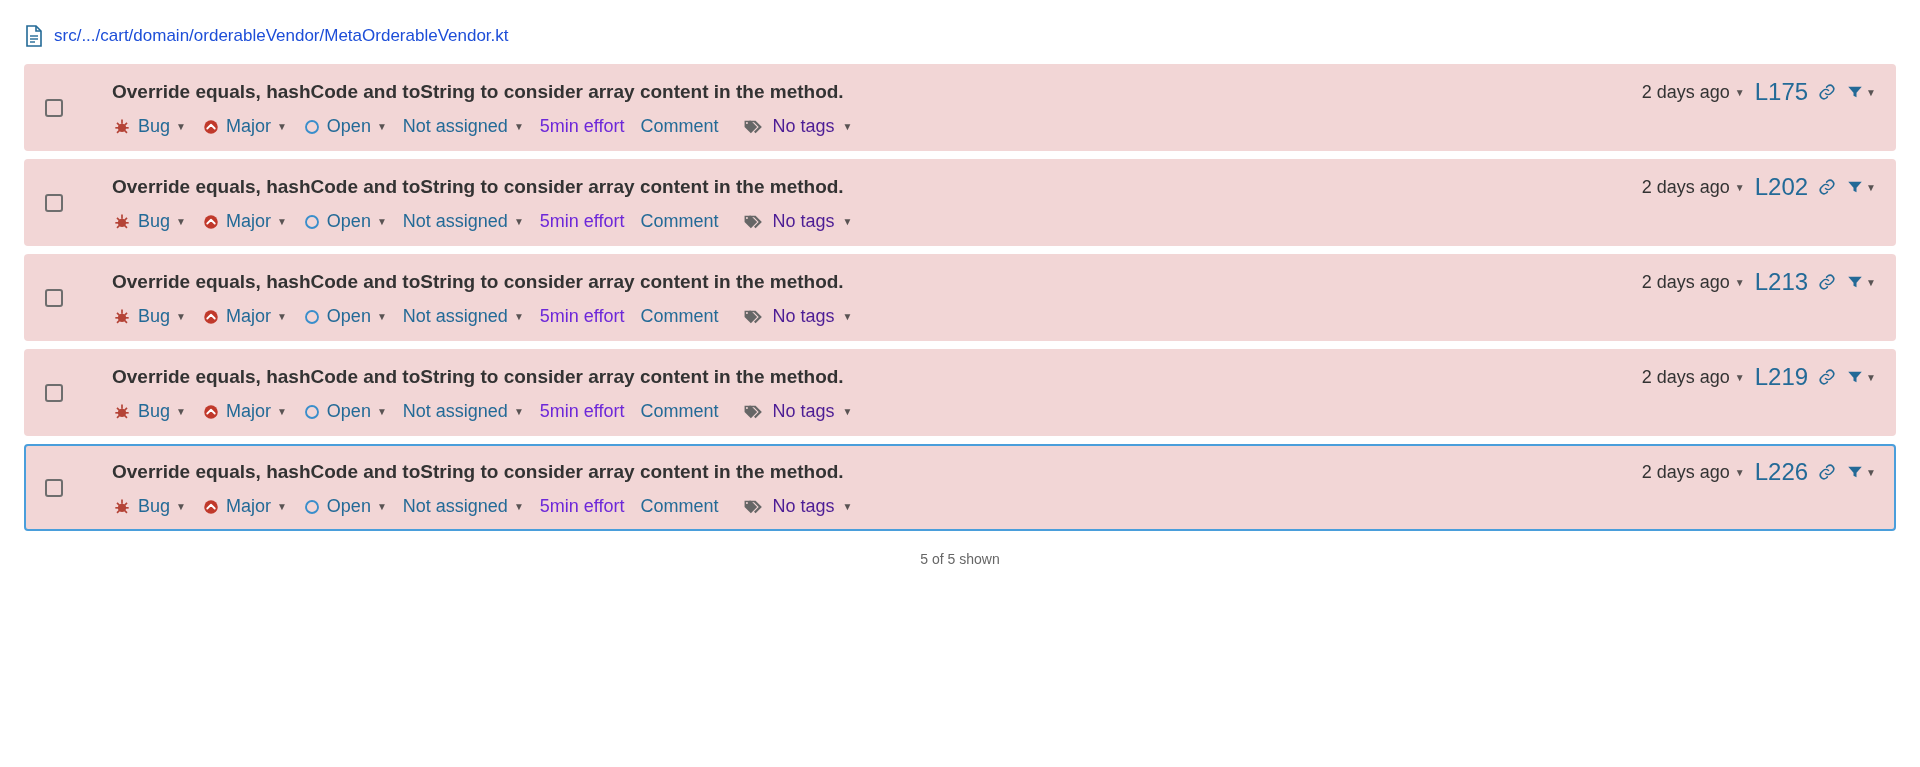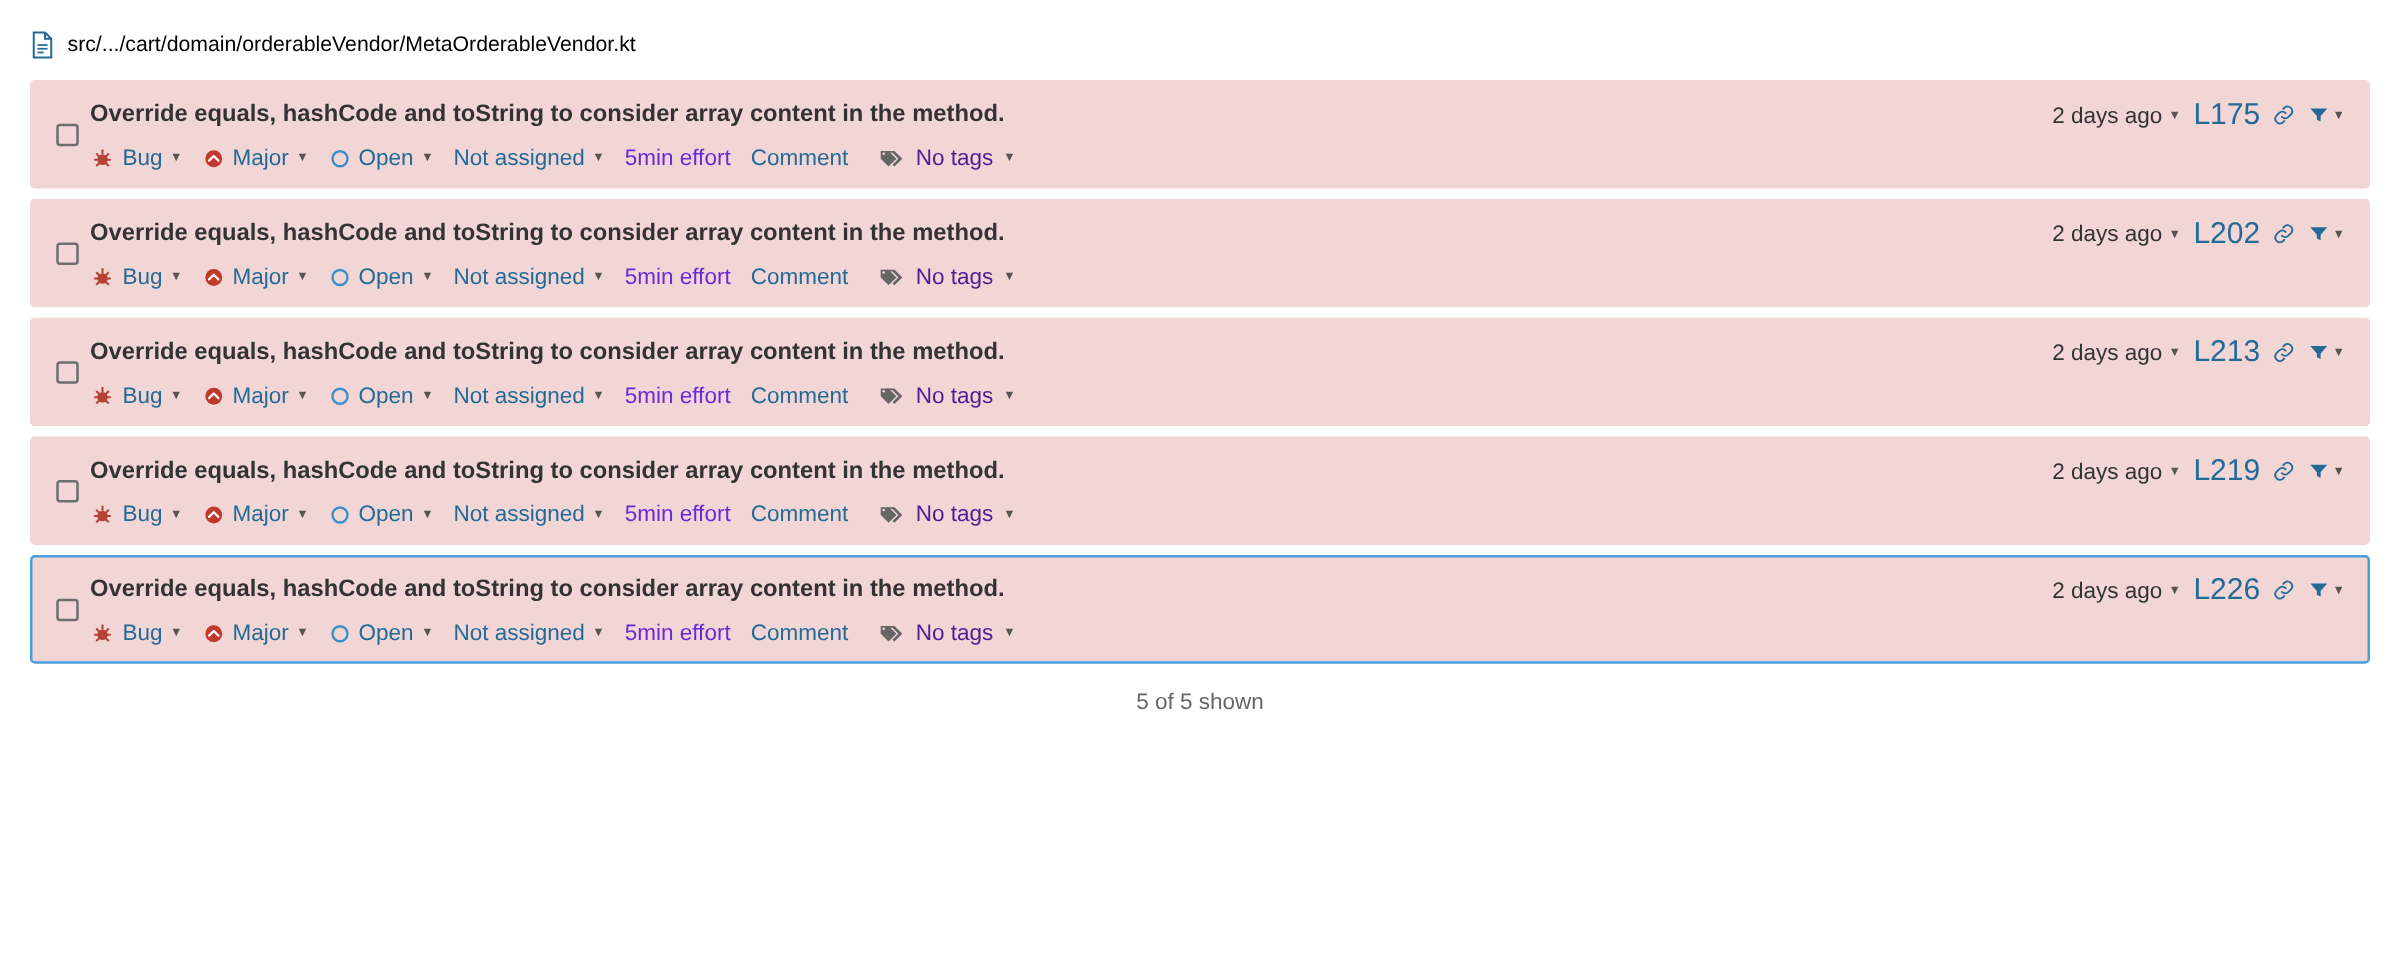--- a/index.html
+++ b/index.html
@@ -17,34 +17,35 @@
       margin-bottom: 16px;
       color: #666;
     }
     .file-icon {
       width: 20px;
       height: 24px;
       flex-shrink: 0;
     }
     .file-path {
       font-size: 17px;
-      color: #000000;
+      color: #1d4ed8;
     }
     .issue-list {
       display: flex;
       flex-direction: column;
       gap: 8px;
     }
     .issue-card {
       display: flex;
       align-items: stretch;
       background: #f2d6d6;
       border-radius: 4px;
       padding: 12px 18px 12px 10px;
       border: 2px solid transparent;
+      gap: 40px;
     }
     .issue-card.selected {
       border: 2px solid #4a9edb;
     }
     .checkbox-col {
       display: flex;
       align-items: center;
       justify-content: center;
       width: 36px;
       flex-shrink: 0;
@@ -146,21 +147,21 @@
       color: #333;
       cursor: pointer;
     }
     .no-tags {
       color: #4c1d95;
     }
     .footer {
       text-align: center;
       margin-top: 20px;
       color: #666;
-      font-size: 18px;
+      font-size: 14px;
     }
     svg { display: block; }
   </style>
 </head>
 <body>
 
 <div class="file-header">
   <span class="file-icon">
     <svg width="20" height="24" viewBox="0 0 20 24" fill="none">
       <path d="M3 2h9l5 5v15H3V2z" stroke="#236a97" stroke-width="1.6" fill="none"></path>

